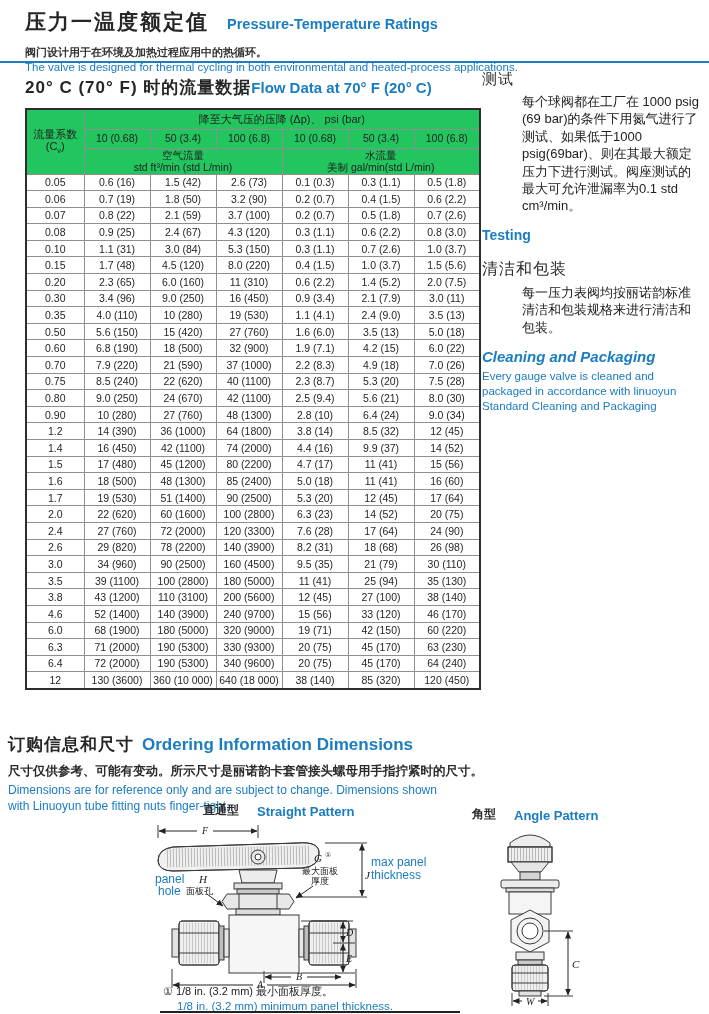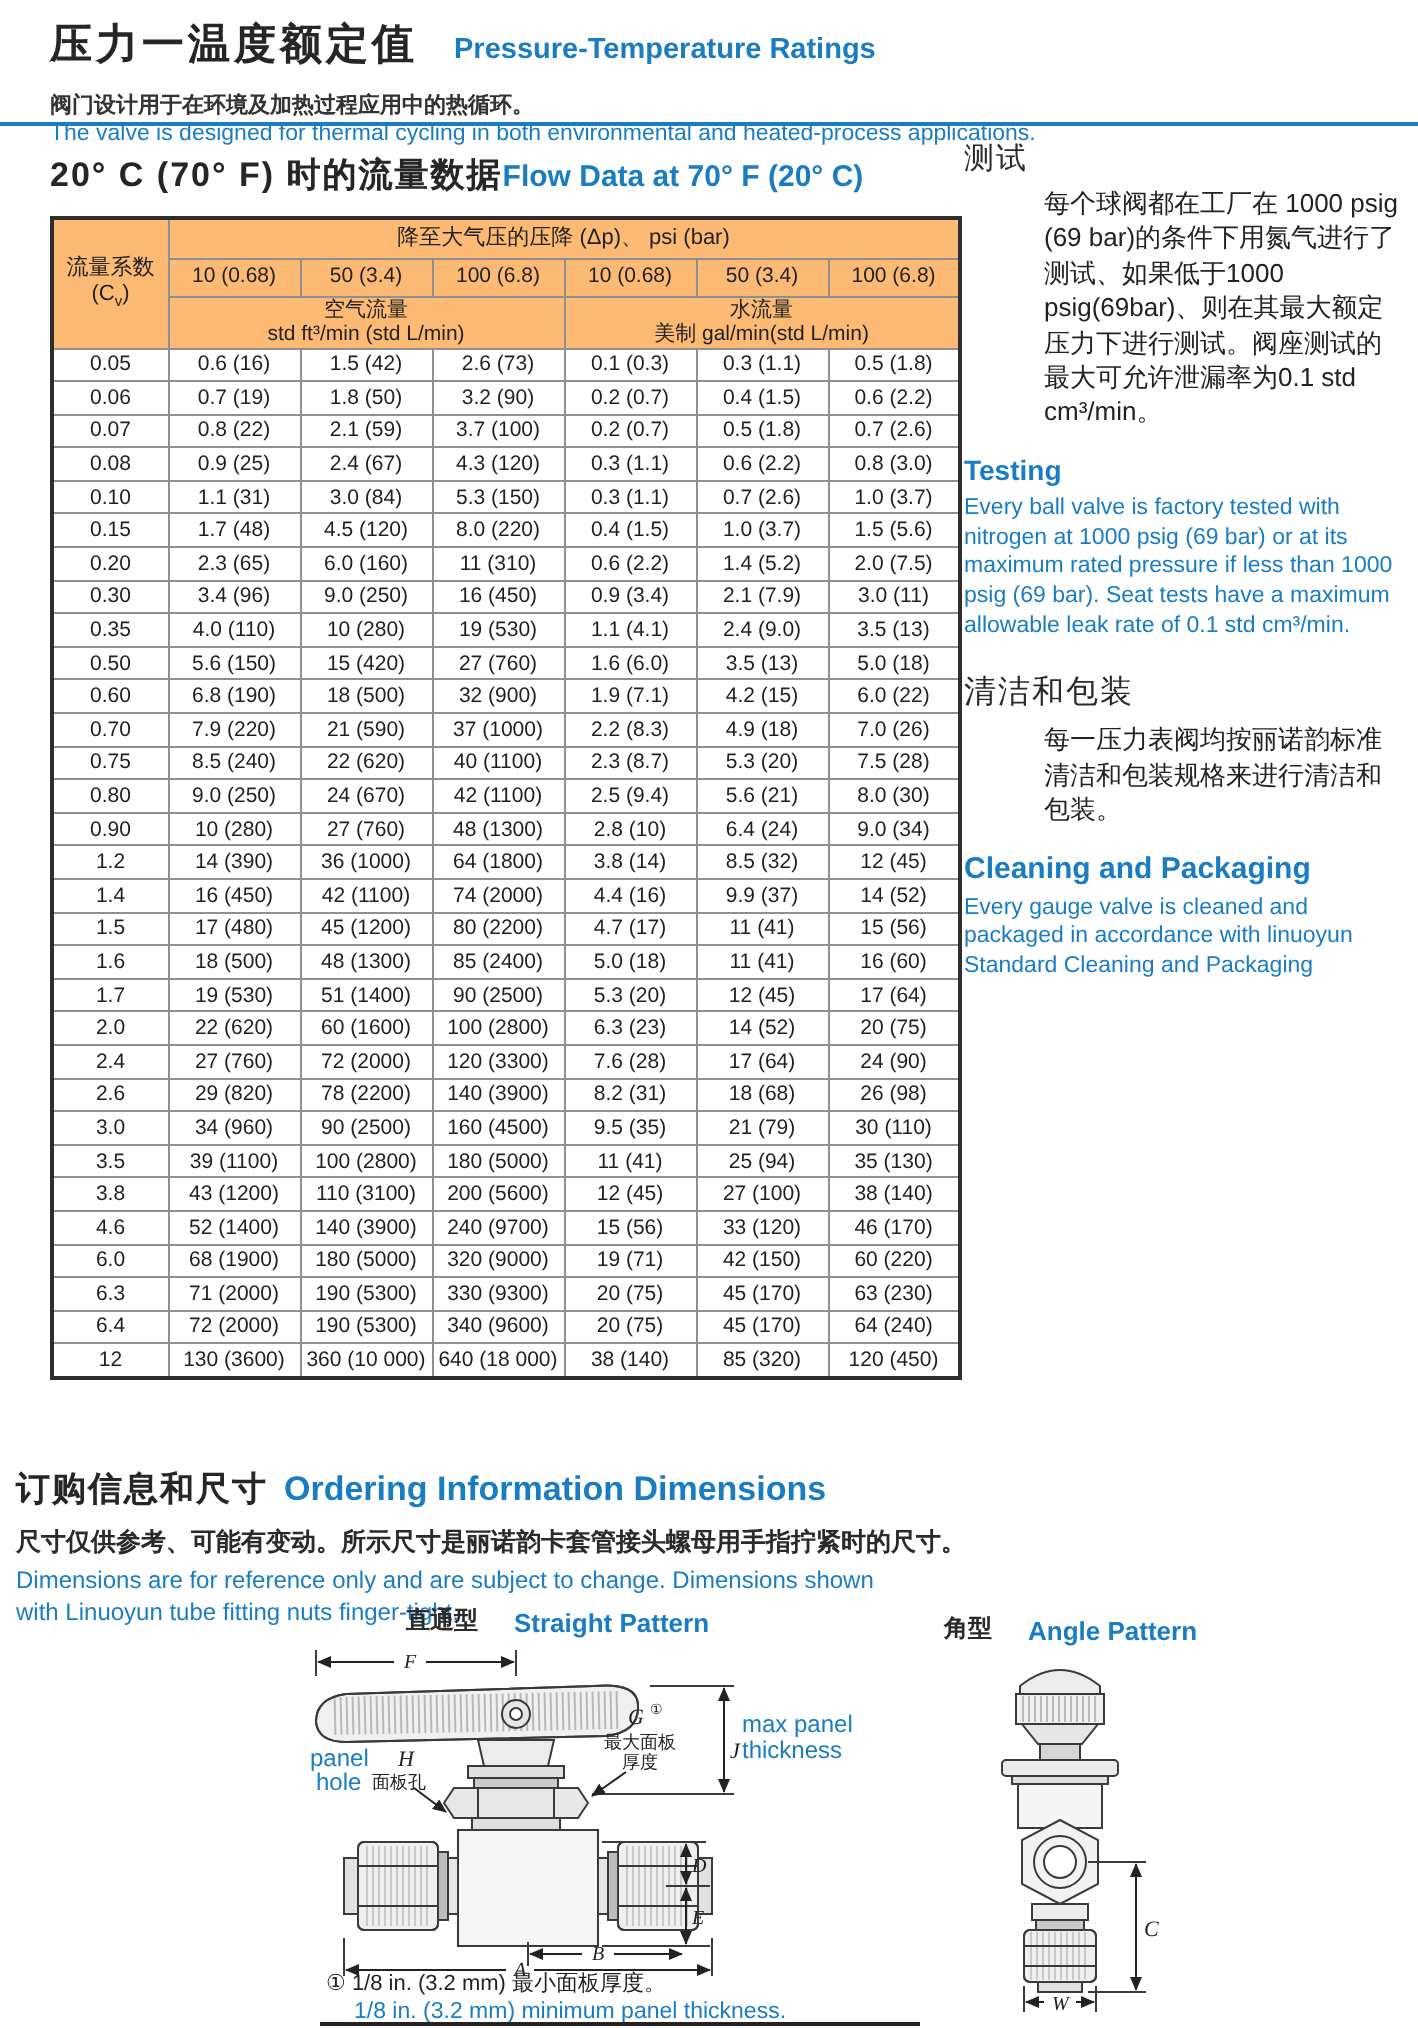--- a/index.html
+++ b/index.html
@@ -16,21 +16,21 @@
   
   .flow-heading{position:absolute;left:25px;top:76px;display:flex;align-items:baseline;gap:0;}
   .flow-heading .zh{font-size:17px;font-weight:600;letter-spacing:1px;color:#262626;}
   .flow-heading .en{font-size:15px;font-weight:600;color:#1a7cc1;}
   
   .flow-table-wrap{position:absolute;left:25px;top:108px;}
   #flow-table{border-collapse:collapse;table-layout:fixed;width:454px;font-size:10.5px;
               border:2px solid #2e2e2e;}
   #flow-table th,#flow-table td{border:1px solid #8f8f8f;text-align:center;padding:0;
               line-height:1.15;font-weight:normal;color:#1f1f1f;}
-  #flow-table thead th{background:#fdba74;}
+  #flow-table thead th{background:#22c55e;}
   #flow-table .hr1{height:20px;font-size:11px;}
   #flow-table .hr2{height:19px;}
   #flow-table .hr3{height:26px;}
   #flow-table tbody td{height:15.6px;}
   #flow-table sub{font-size:7.5px;}
   
   .sidebar{position:absolute;left:482px;top:70px;width:220px;}
   .sb-title-zh{font-size:15px;font-weight:500;color:#2a2a2a;margin:0 0 4px 0;letter-spacing:1px;}
   .sb-title-zh2{font-size:16px;font-weight:500;color:#2a2a2a;margin:16px 0 4px 0;letter-spacing:1px;}
   .sb-body-zh{font-size:13px;line-height:1.34;color:#222;margin:0 0 12px 0;padding-left:40px;}
@@ -400,24 +400,23 @@
             <td>120 (450)</td>
           </tr>
         </tbody>
     </table>
   </div>
 
   <div class="sidebar">
     <h3 class="sb-title-zh">测试</h3>
     <p class="sb-body-zh">每个球阀都在工厂在 1000 psig (69 bar)的条件下用氮气进行了测试、如果低于1000 psig(69bar)、则在其最大额定压力下进行测试。阀座测试的最大可允许泄漏率为0.1 std cm³/min。</p>
     <h3 class="sb-title-en">Testing</h3>
-    <p class="sb-body-en">Every  ball  valve is factory tested with nitrogen at 1000 psig (69 bar) or at its maximum rated pressure if less than 1000 psig (69 bar). Seat tests have a maximum allowable leak rate of 0.1 std cm³/min.</p>
     <h3 class="sb-title-zh2">清洁和包装</h3>
     <p class="sb-body-zh">每一压力表阀均按丽诺韵标准清洁和包装规格来进行清洁和包装。</p>
-    <h3 class="sb-title-en" style="font-size:15px;">Cleaning and Packaging</h3>
+    <h3 class="sb-title-en" style="font-size:15px;font-style:italic;">Cleaning and Packaging</h3>
     <p class="sb-body-en">Every gauge valve is cleaned and packaged in accordance with linuoyun Standard Cleaning and Packaging</p>
   </div>
 
   <div class="ordering">
     <div class="ord-title-row">
       <span class="ord-title-zh">订购信息和尺寸</span>
       <span class="ord-title-en">Ordering Information Dimensions</span>
     </div>
     <div class="ord-note-zh">尺寸仅供参考、可能有变动。所示尺寸是丽诺韵卡套管接头螺母用手指拧紧时的尺寸。</div>
     <div class="ord-note-en">Dimensions are for reference only and are subject to change. Dimensions shown with Linuoyun tube fitting nuts finger-tight.</div>

